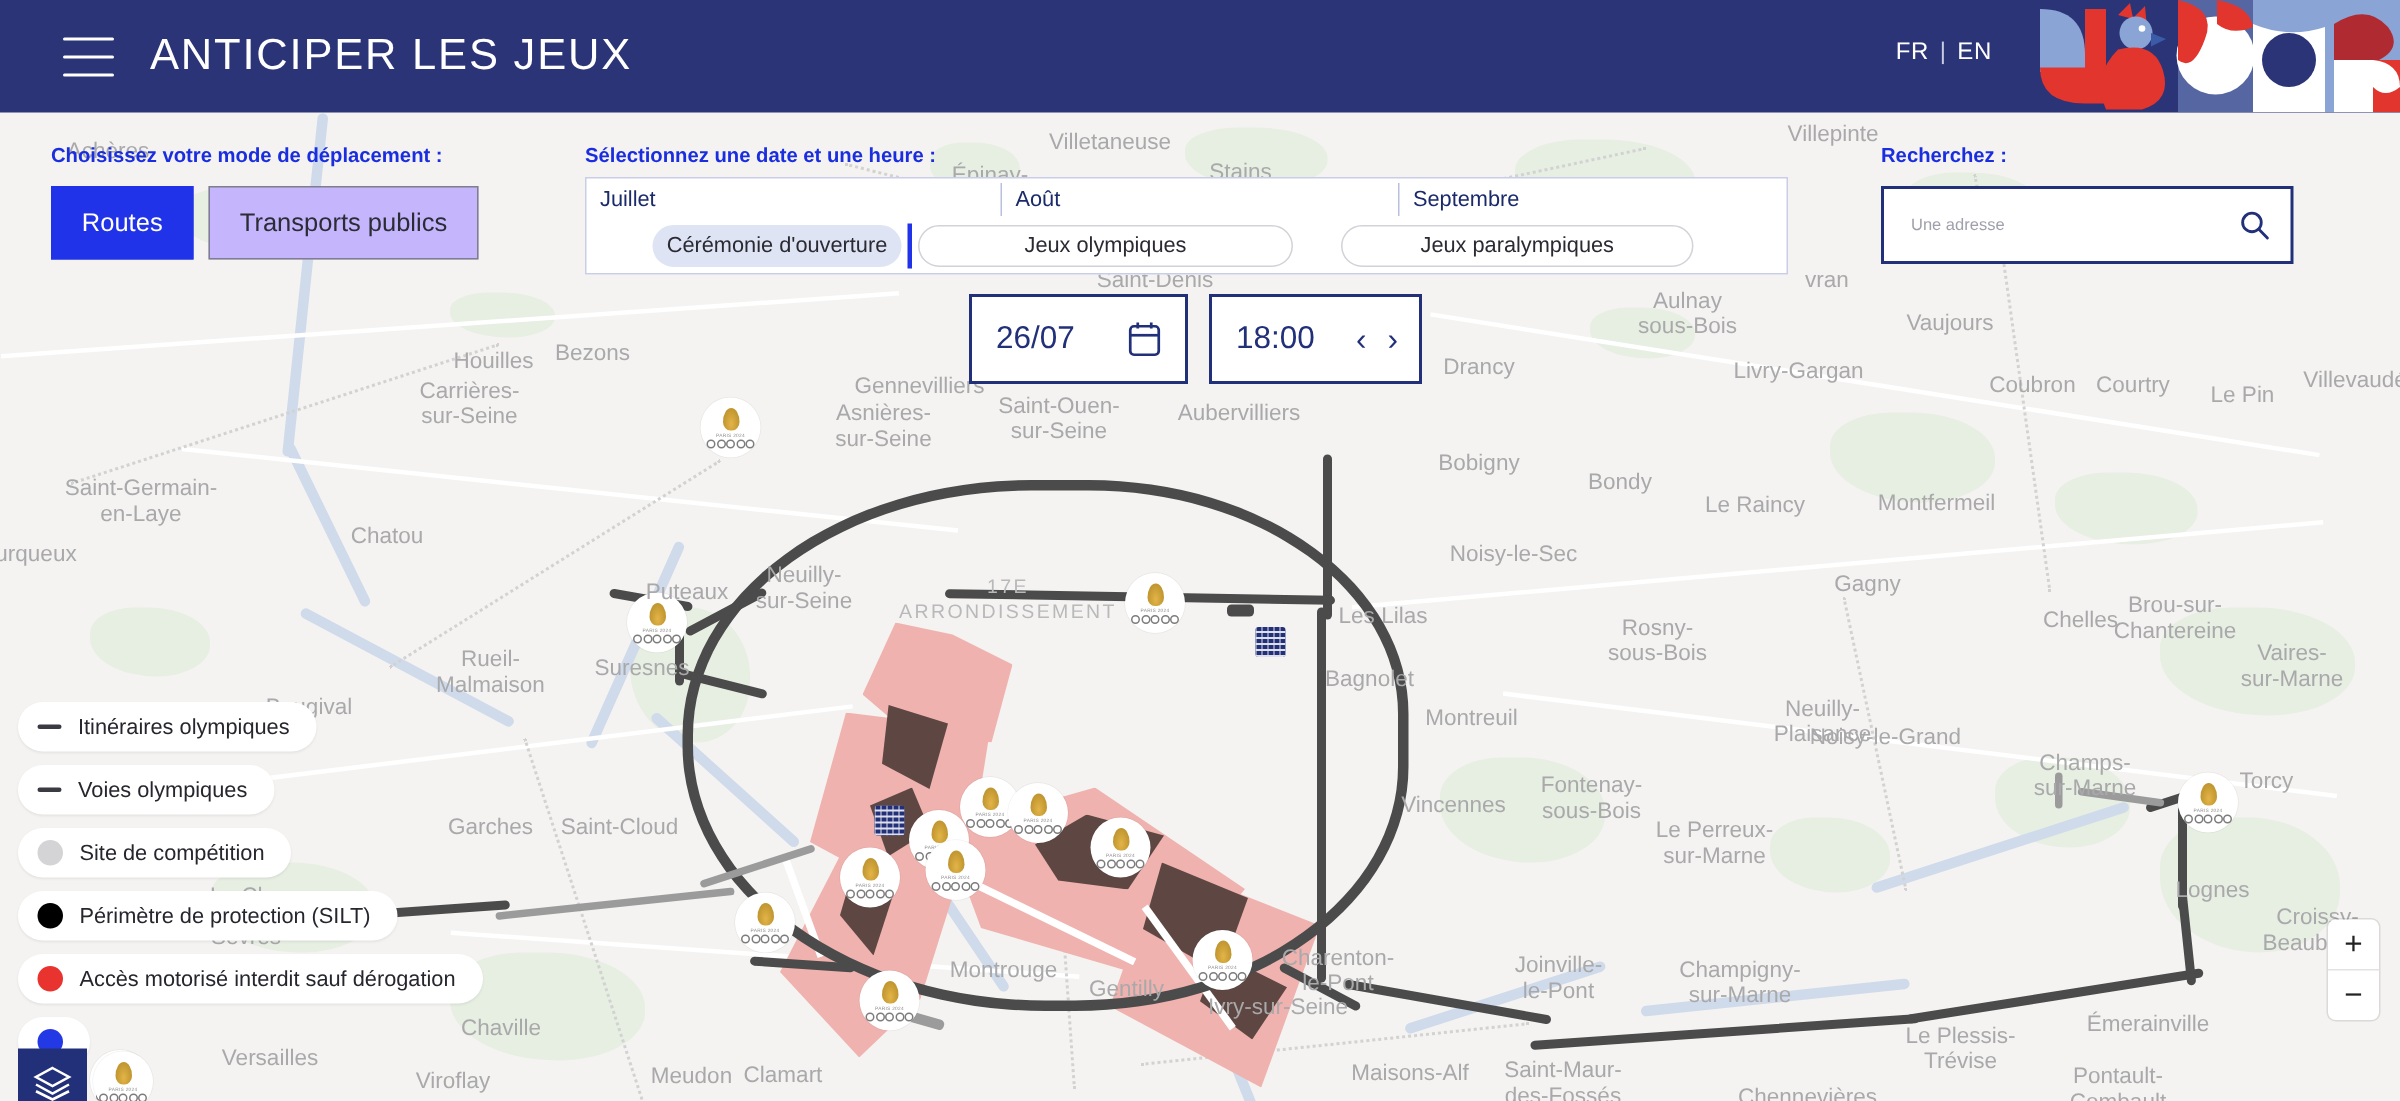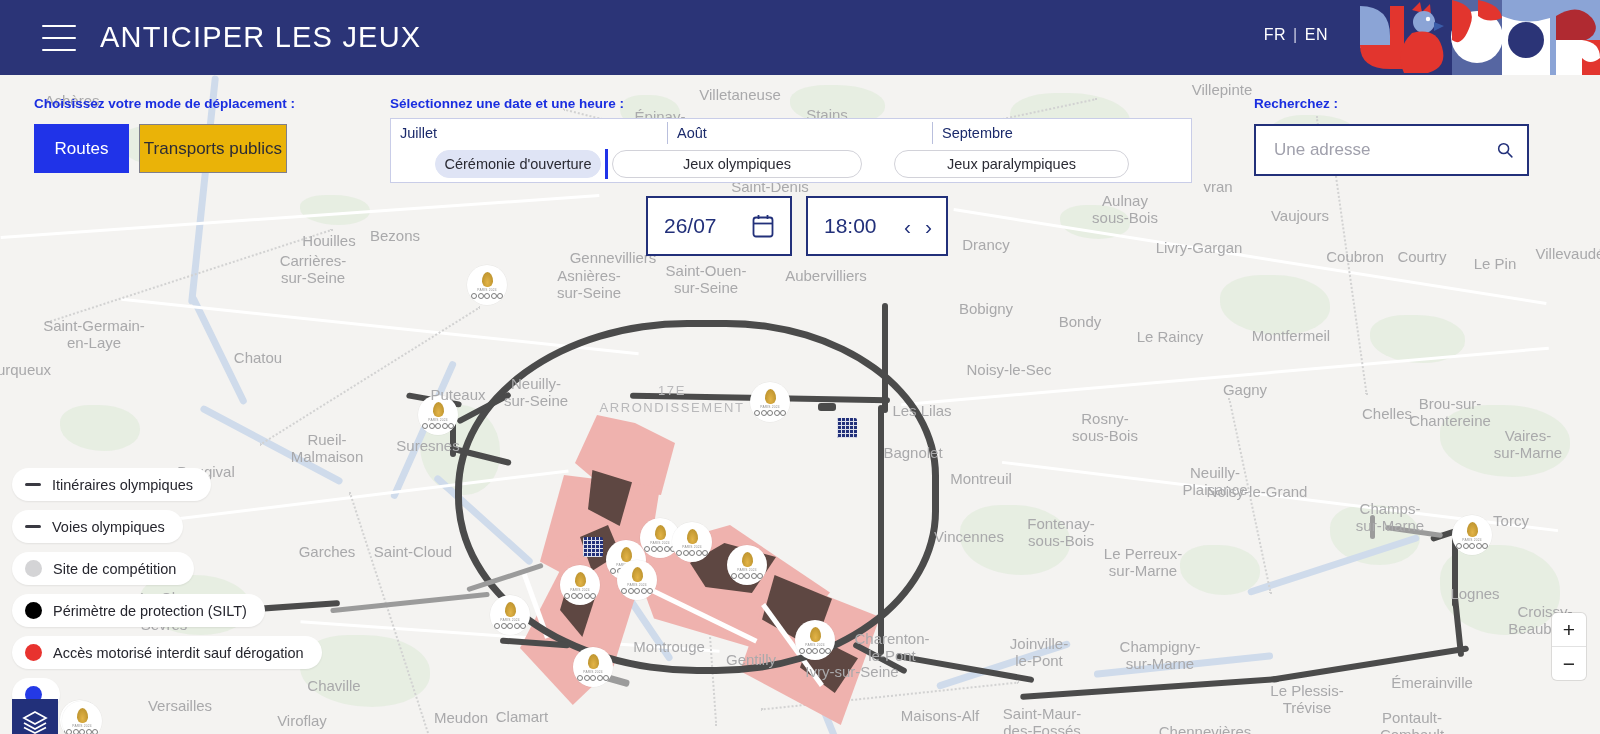--- a/index.html
+++ b/index.html
@@ -88,21 +88,21 @@
   
   .ctl-label{
     position:absolute;color:#1a2ee0;font-size:13.5px;font-weight:bold;white-space:nowrap;z-index:40;
   }
   #mode-group{position:absolute;left:34px;top:124px;display:flex;gap:10px;z-index:40;}
   .mode-btn{
     height:49px;display:flex;align-items:center;justify-content:center;
     font-size:17px;cursor:pointer;box-sizing:border-box;
   }
   #mode-routes{width:95px;background:#2033e8;color:#ffffff;border:1px solid #2033e8;}
-  #mode-tp{width:148px;background:#eab308;color:#2c2c35;border:1.5px solid #7f7f8c;}
+  #mode-tp{width:180px;background:#c4b5fd;color:#2c2c35;border:1.5px solid #7f7f8c;}
   
   #date-panel{
     position:absolute;left:390px;top:118px;width:802px;height:65px;
     background:#ffffff;border:1px solid #c9cde8;box-sizing:border-box;z-index:40;
   }
   #months{display:flex;height:28px;align-items:center;}
   .month{
     font-size:14.5px;color:#1b2a6b;padding-left:9px;display:flex;align-items:center;height:22px;
     box-sizing:border-box;
   }
@@ -133,21 +133,21 @@
   #time-val{font-size:21px;color:#22307a;}
   .arrows{display:flex;gap:14px;color:#22307a;font-size:21px;}
   .arrows span{cursor:pointer;line-height:1;}
   
   #search-wrap{
     position:absolute;left:1254px;top:124px;width:275px;height:52px;background:#ffffff;
     border:2px solid #22307a;box-sizing:border-box;display:flex;align-items:center;
     padding:0 14px 0 16px;z-index:40;
   }
   #search-input{
-    flex:1;border:none;outline:none;font-size:17px;color:#2c2c35;
+    flex:1;border:none;outline:none;font-size:11px;color:#2c2c35;
     font-family:"Liberation Sans",sans-serif;background:transparent;
   }
   #search-input::placeholder{color:#a0a0ac;}
   
   #legend{position:absolute;left:12px;top:393px;z-index:45;}
   .lg-item{
     display:inline-flex;align-items:center;background:#ffffff;border-radius:17px;
     height:33px;padding:0 18px 0 13px;margin-bottom:9px;white-space:nowrap;
     box-shadow:0 1px 2px rgba(0,0,0,.07);cursor:pointer;
   }

